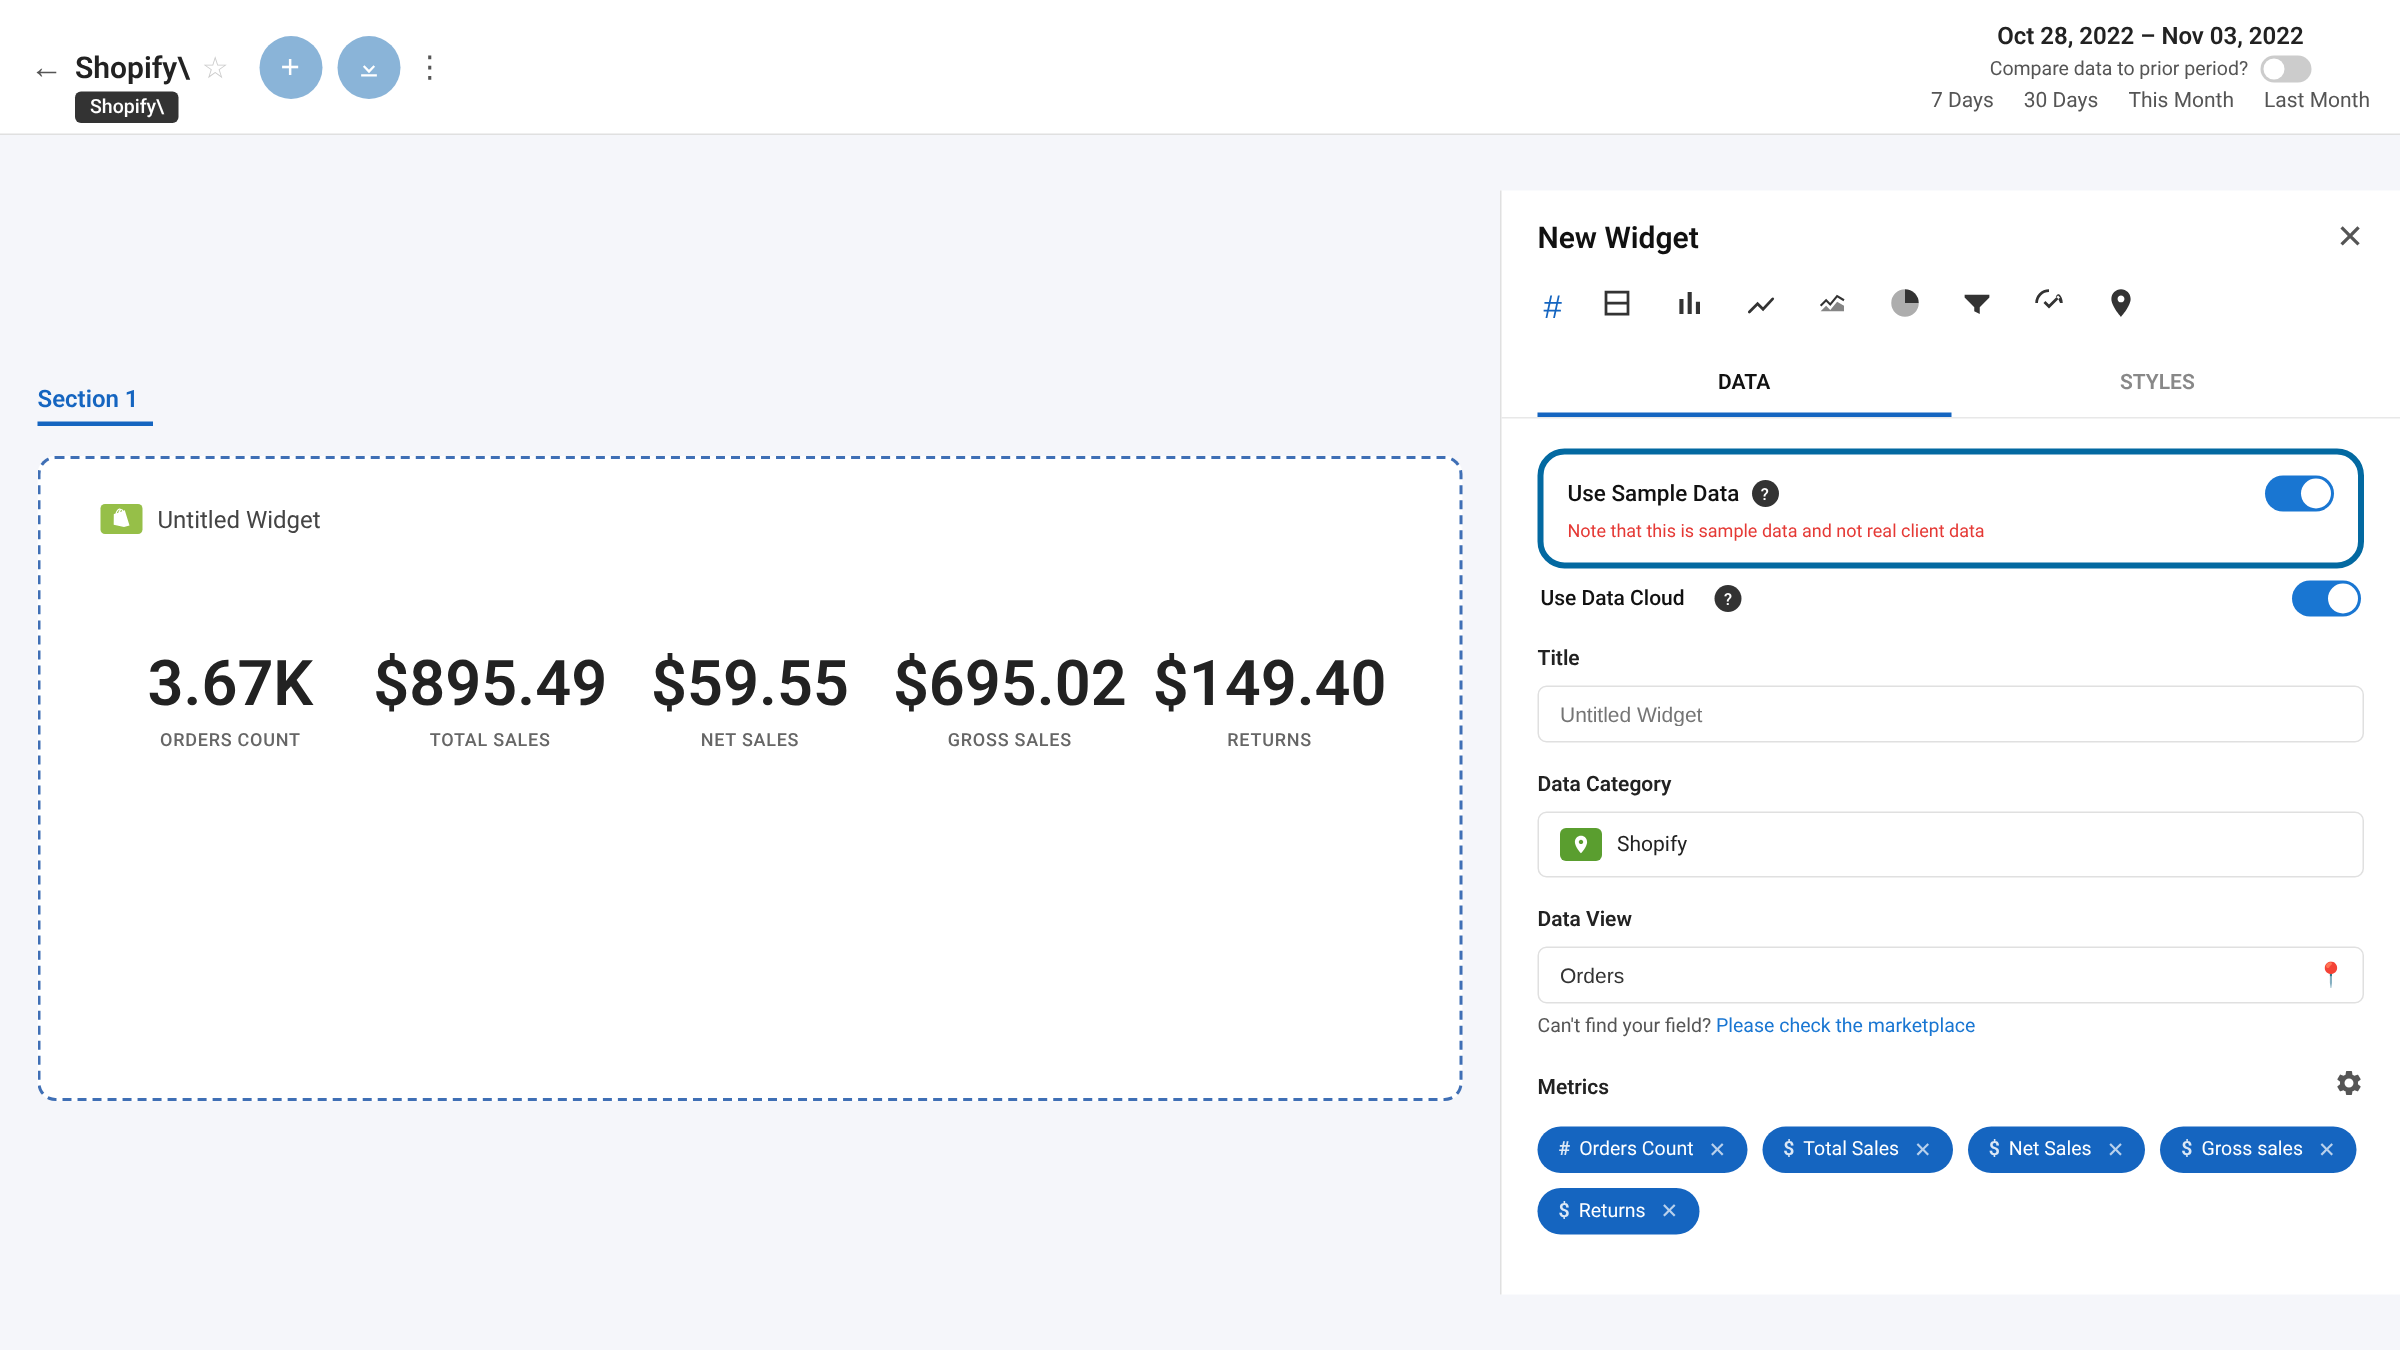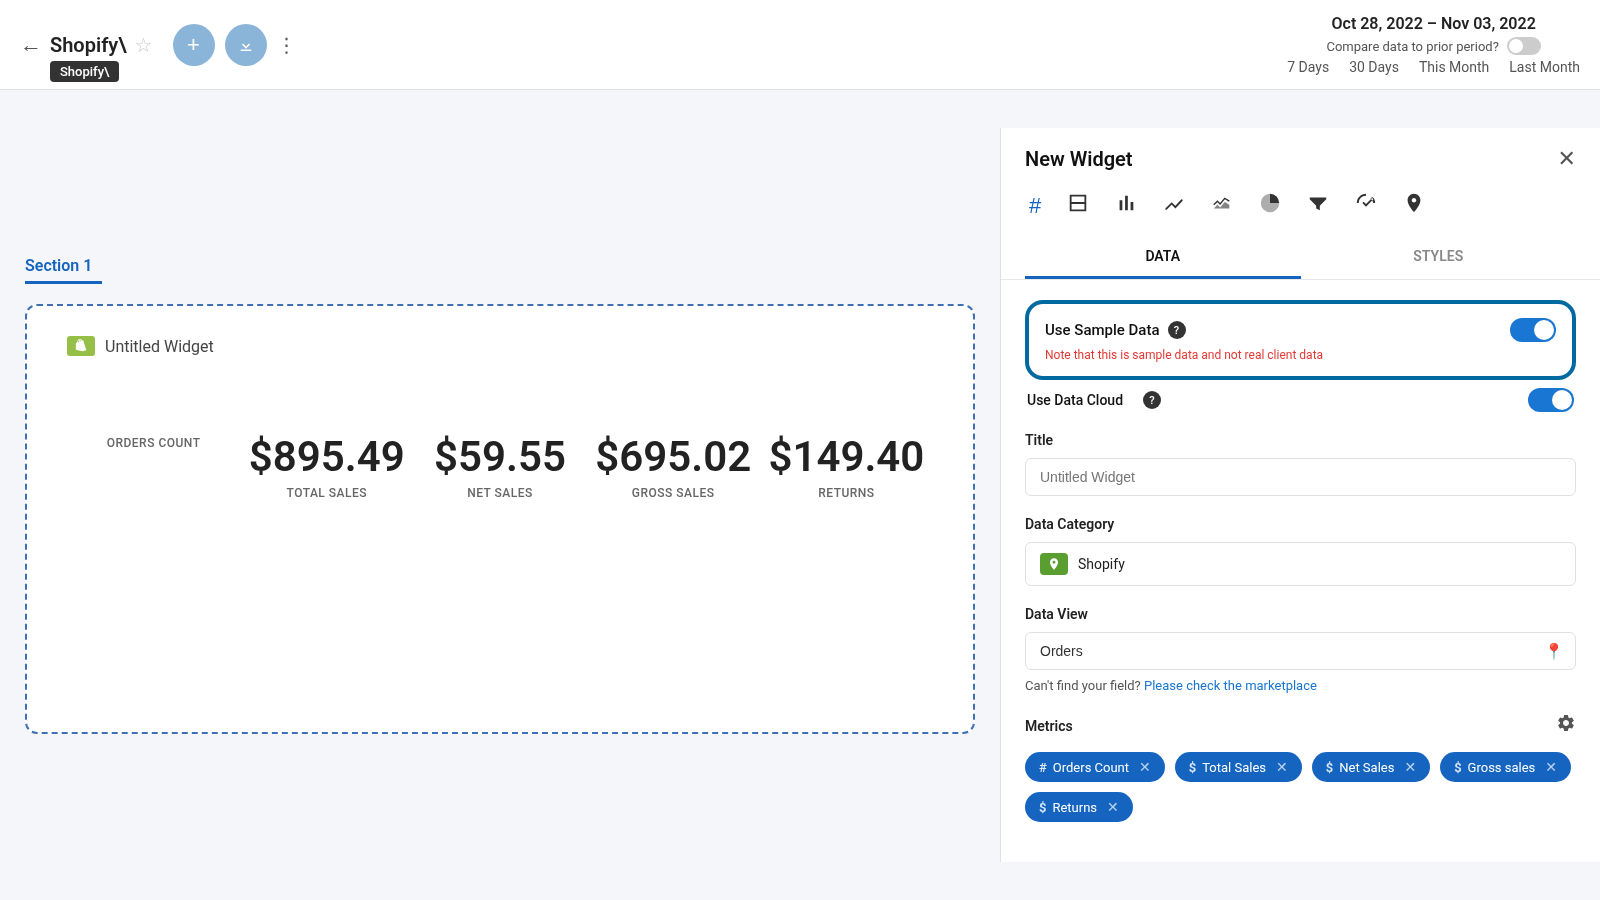--- a/index.html
+++ b/index.html
@@ -532,20 +532,21 @@
       <div class="widget-header">
         <div class="shopify-logo-small">
           <svg width="16" height="16" viewBox="0 0 24 24" fill="white">
               <path d="M15.3 3.3c-.1-.1-.3-.1-.4 0l-1.2.4c-.3-.9-.9-1.7-1.9-1.7-.1 0-.2 0-.3.1-.3-.4-.7-.6-1.1-.6-2.7 0-4 3.4-4.4 5.1L4.5 7l-.1.1-.1.2-.1 10.4L14.5 20 20 18.5 15.3 3.3zm-3 1.2c-.5.2-1.1.3-1.6.5.3-1.3.9-2 1.5-2.2.2.4.2 1.1.1 1.7zm-2.1-1.8c.1 0 .2 0 .3.1-.7.4-1.4 1.4-1.7 3l-1.5.5c.5-1.7 1.6-3.6 2.9-3.6z"></path>
             </svg>
         </div>
         <span class="widget-title-text">Untitled Widget</span>
       </div>
       <div class="metrics-row">
         <div class="metric-item">
+          <div class="metric-value">3.67K</div>
           <div class="metric-label">ORDERS COUNT</div>
         </div>
         <div class="metric-item">
           <div class="metric-value">$895.49</div>
           <div class="metric-label">TOTAL SALES</div>
         </div>
         <div class="metric-item">
           <div class="metric-value">$59.55</div>
           <div class="metric-label">NET SALES</div>
         </div>

